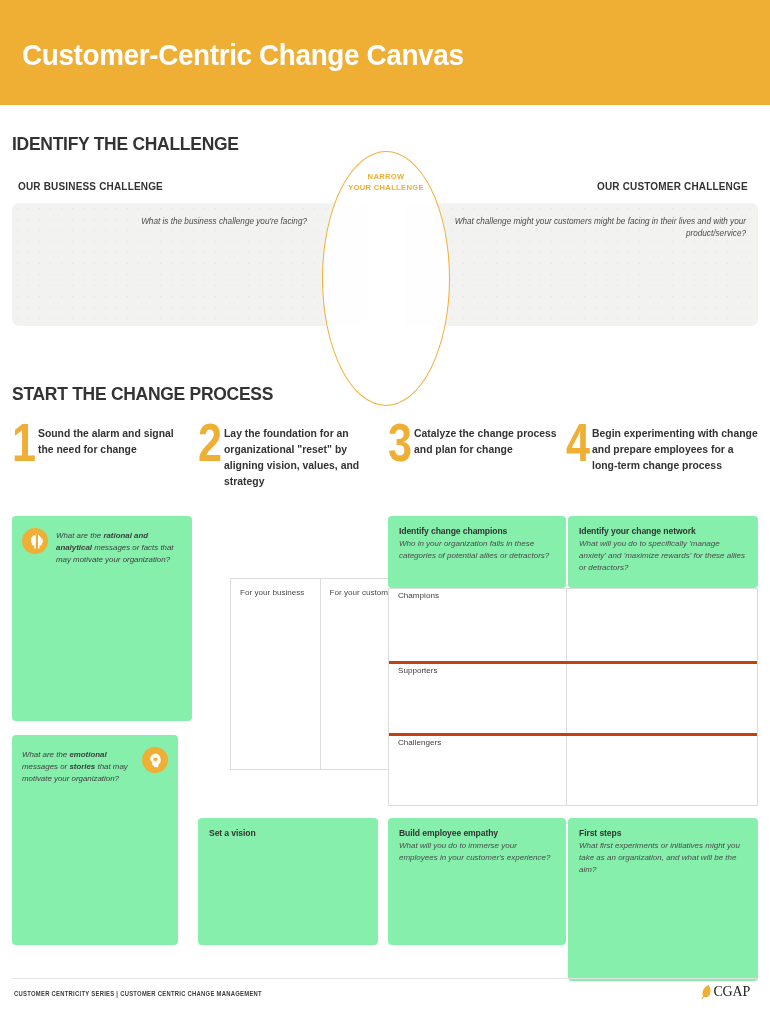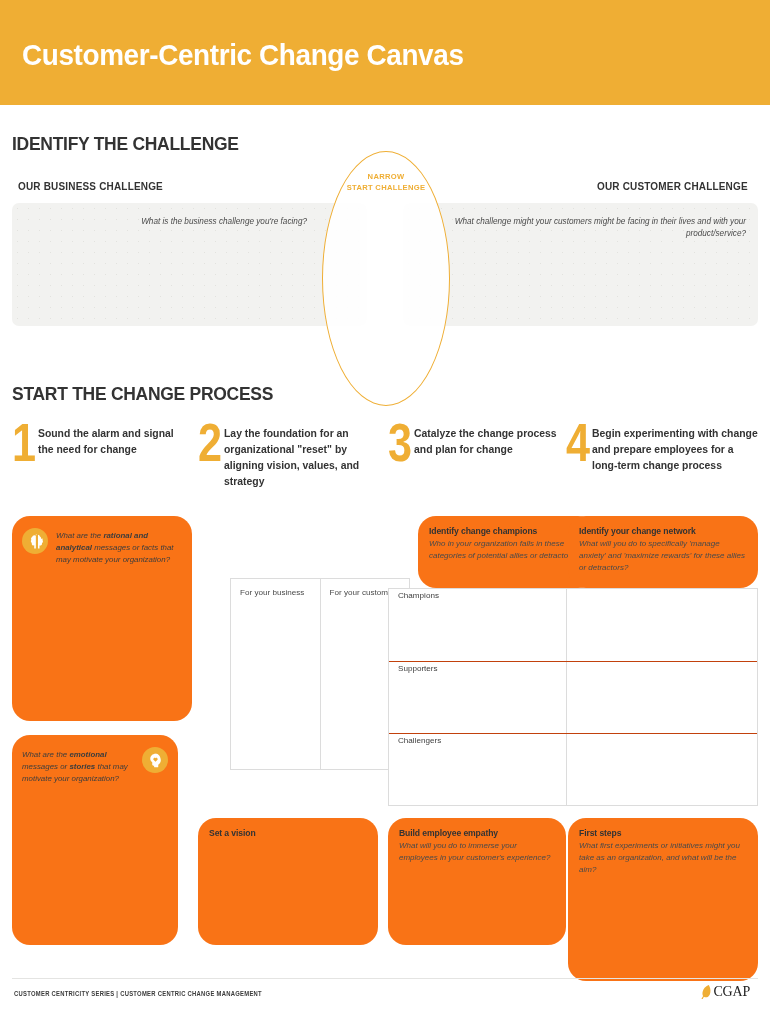--- a/index.html
+++ b/index.html
@@ -89,22 +89,22 @@
     line-height: 1.55; padding-top: 6px; margin-left: -4px;
   }
   #step-1 { left: 12px; width: 175px; }
   #step-2 { left: 198px; width: 185px; }
   #step-3 { left: 388px; width: 175px; }
   #step-4 { left: 566px; width: 195px; }
 
   
   .card {
     position: absolute;
-    background: #f97316;
-    border-radius: 18px;
+    background: #86efac;
+    border-radius: 4px;
   }
   .card-title {
     font-size: 8.6px; font-weight: bold; color: #333333;
     margin-bottom: 2px; letter-spacing: -0.1px;
   }
   .card-sub {
     font-size: 8px; font-style: italic; color: #4a4a4a; line-height: 1.5;
   }
   .card-pad { padding: 10px 11px; }
 
@@ -141,33 +141,33 @@
     flex: 1; padding: 9px 9px;
     font-size: 8.1px; color: #4a4a4a;
   }
   #c2-table .tcol + .tcol { border-left: 1px solid #dcdcdc; }
   #c2-vision {
     left: 198px; top: 818px; width: 180px; height: 127px;
   }
 
   
   #c3-champions {
-    left: 388px; top: 516px; width: 178px; height: 72px; margin-left: 30px;
+    left: 388px; top: 516px; width: 178px; height: 72px;
   }
   #c4-network {
     left: 568px; top: 516px; width: 190px; height: 72px;
   }
 
   
   #grid-roles {
     position: absolute; left: 388px; top: 588px; width: 370px; height: 218px;
     border: 1px solid #dcdcdc; background: #ffffff;
   }
   #grid-roles .grow { display: flex; height: 33.33%; }
-  #grid-roles .grow + .grow { border-top: 1px solid #c2410c; gap: 27px; }
+  #grid-roles .grow + .grow { border-top: 3px solid #c2410c; gap: 27px; }
   #grid-roles .gcell-l {
     width: 178px; padding: 2px 9px;
     font-size: 8.1px; color: #3d3d3d;
     border-right: 1px solid #dcdcdc;
   }
   #grid-roles .gcell-r { flex: 1; }
 
   
   #c3-empathy {
     left: 388px; top: 818px; width: 178px; height: 127px;
@@ -214,21 +214,21 @@
     <div class="chal-prompt" id="prompt-business">What is the business challenge you're facing?</div>
   </div>
 
   <div class="chal-panel" id="panel-customer">
     <div class="chal-prompt" id="prompt-customer">What challenge might your customers might be facing in their lives and with your product/service?</div>
   </div>
 
   <div class="oval">
     <div class="oval-text">
       <span>NARROW</span><br>
-      <span>START CHALLENGE</span>
+      <span>YOUR CHALLENGE</span>
     </div>
   </div>
 
   <div class="section-h" id="sec-start">START THE CHANGE PROCESS</div>
 
   <div class="step" id="step-1">
     <div class="step-num">1</div>
     <div class="step-txt">Sound the alarm and signal the need for change</div>
   </div>
   <div class="step" id="step-2">

